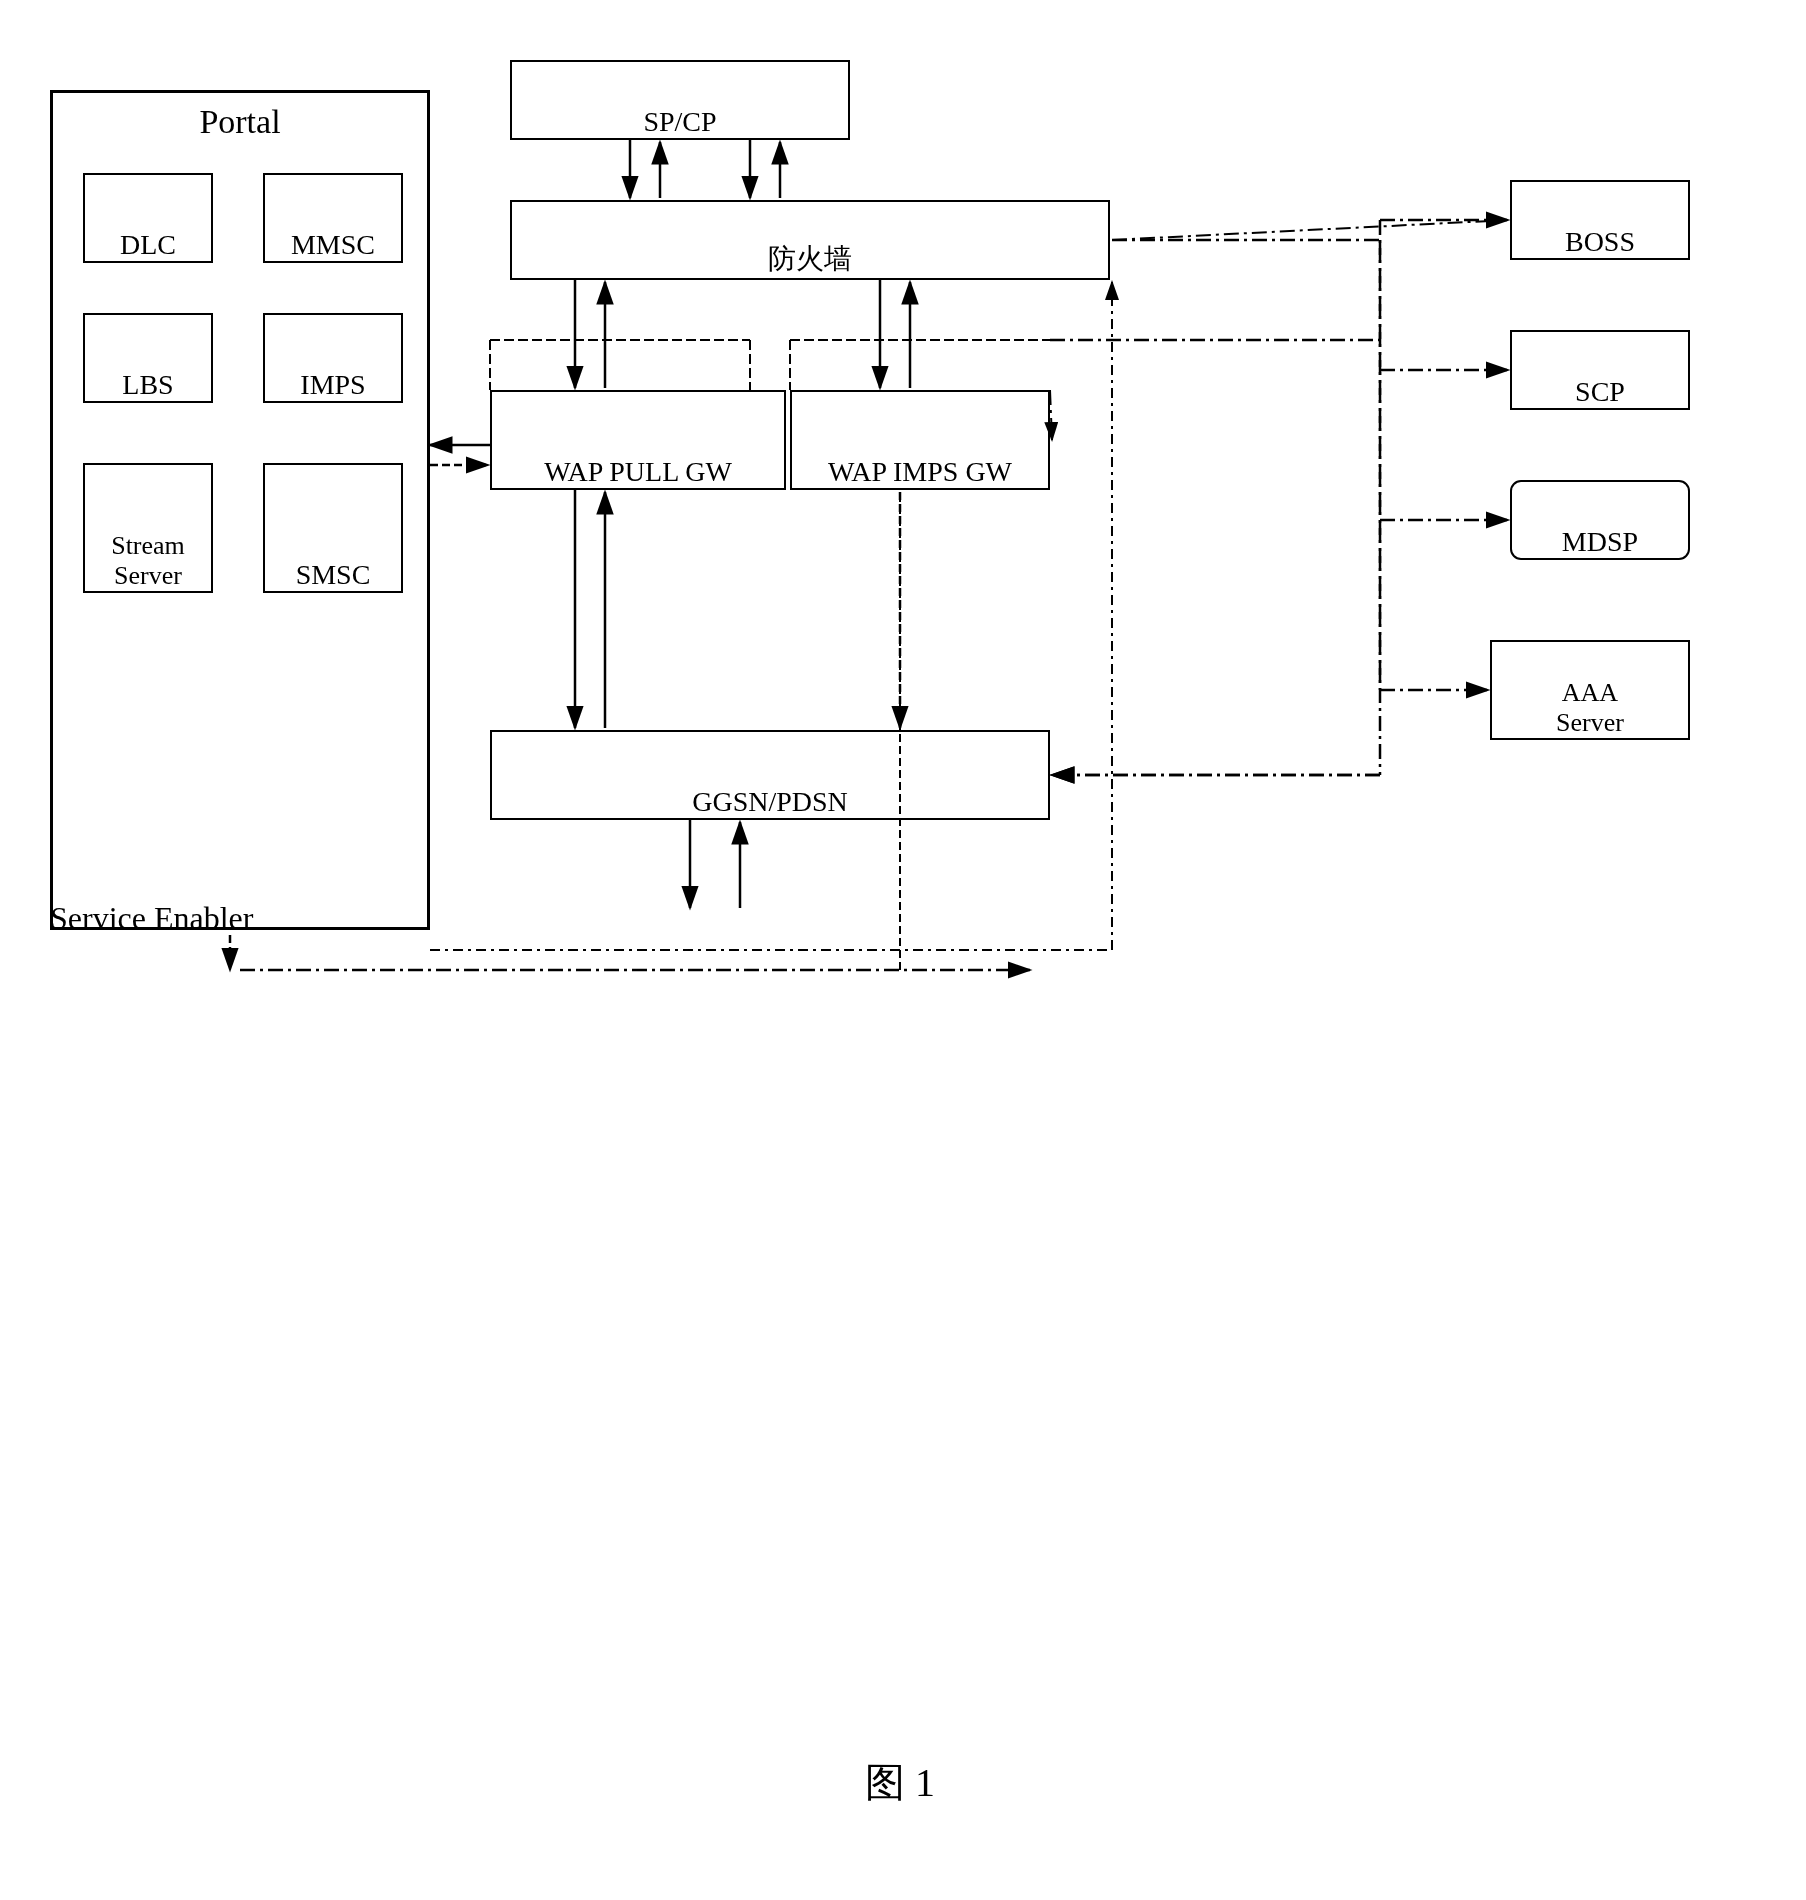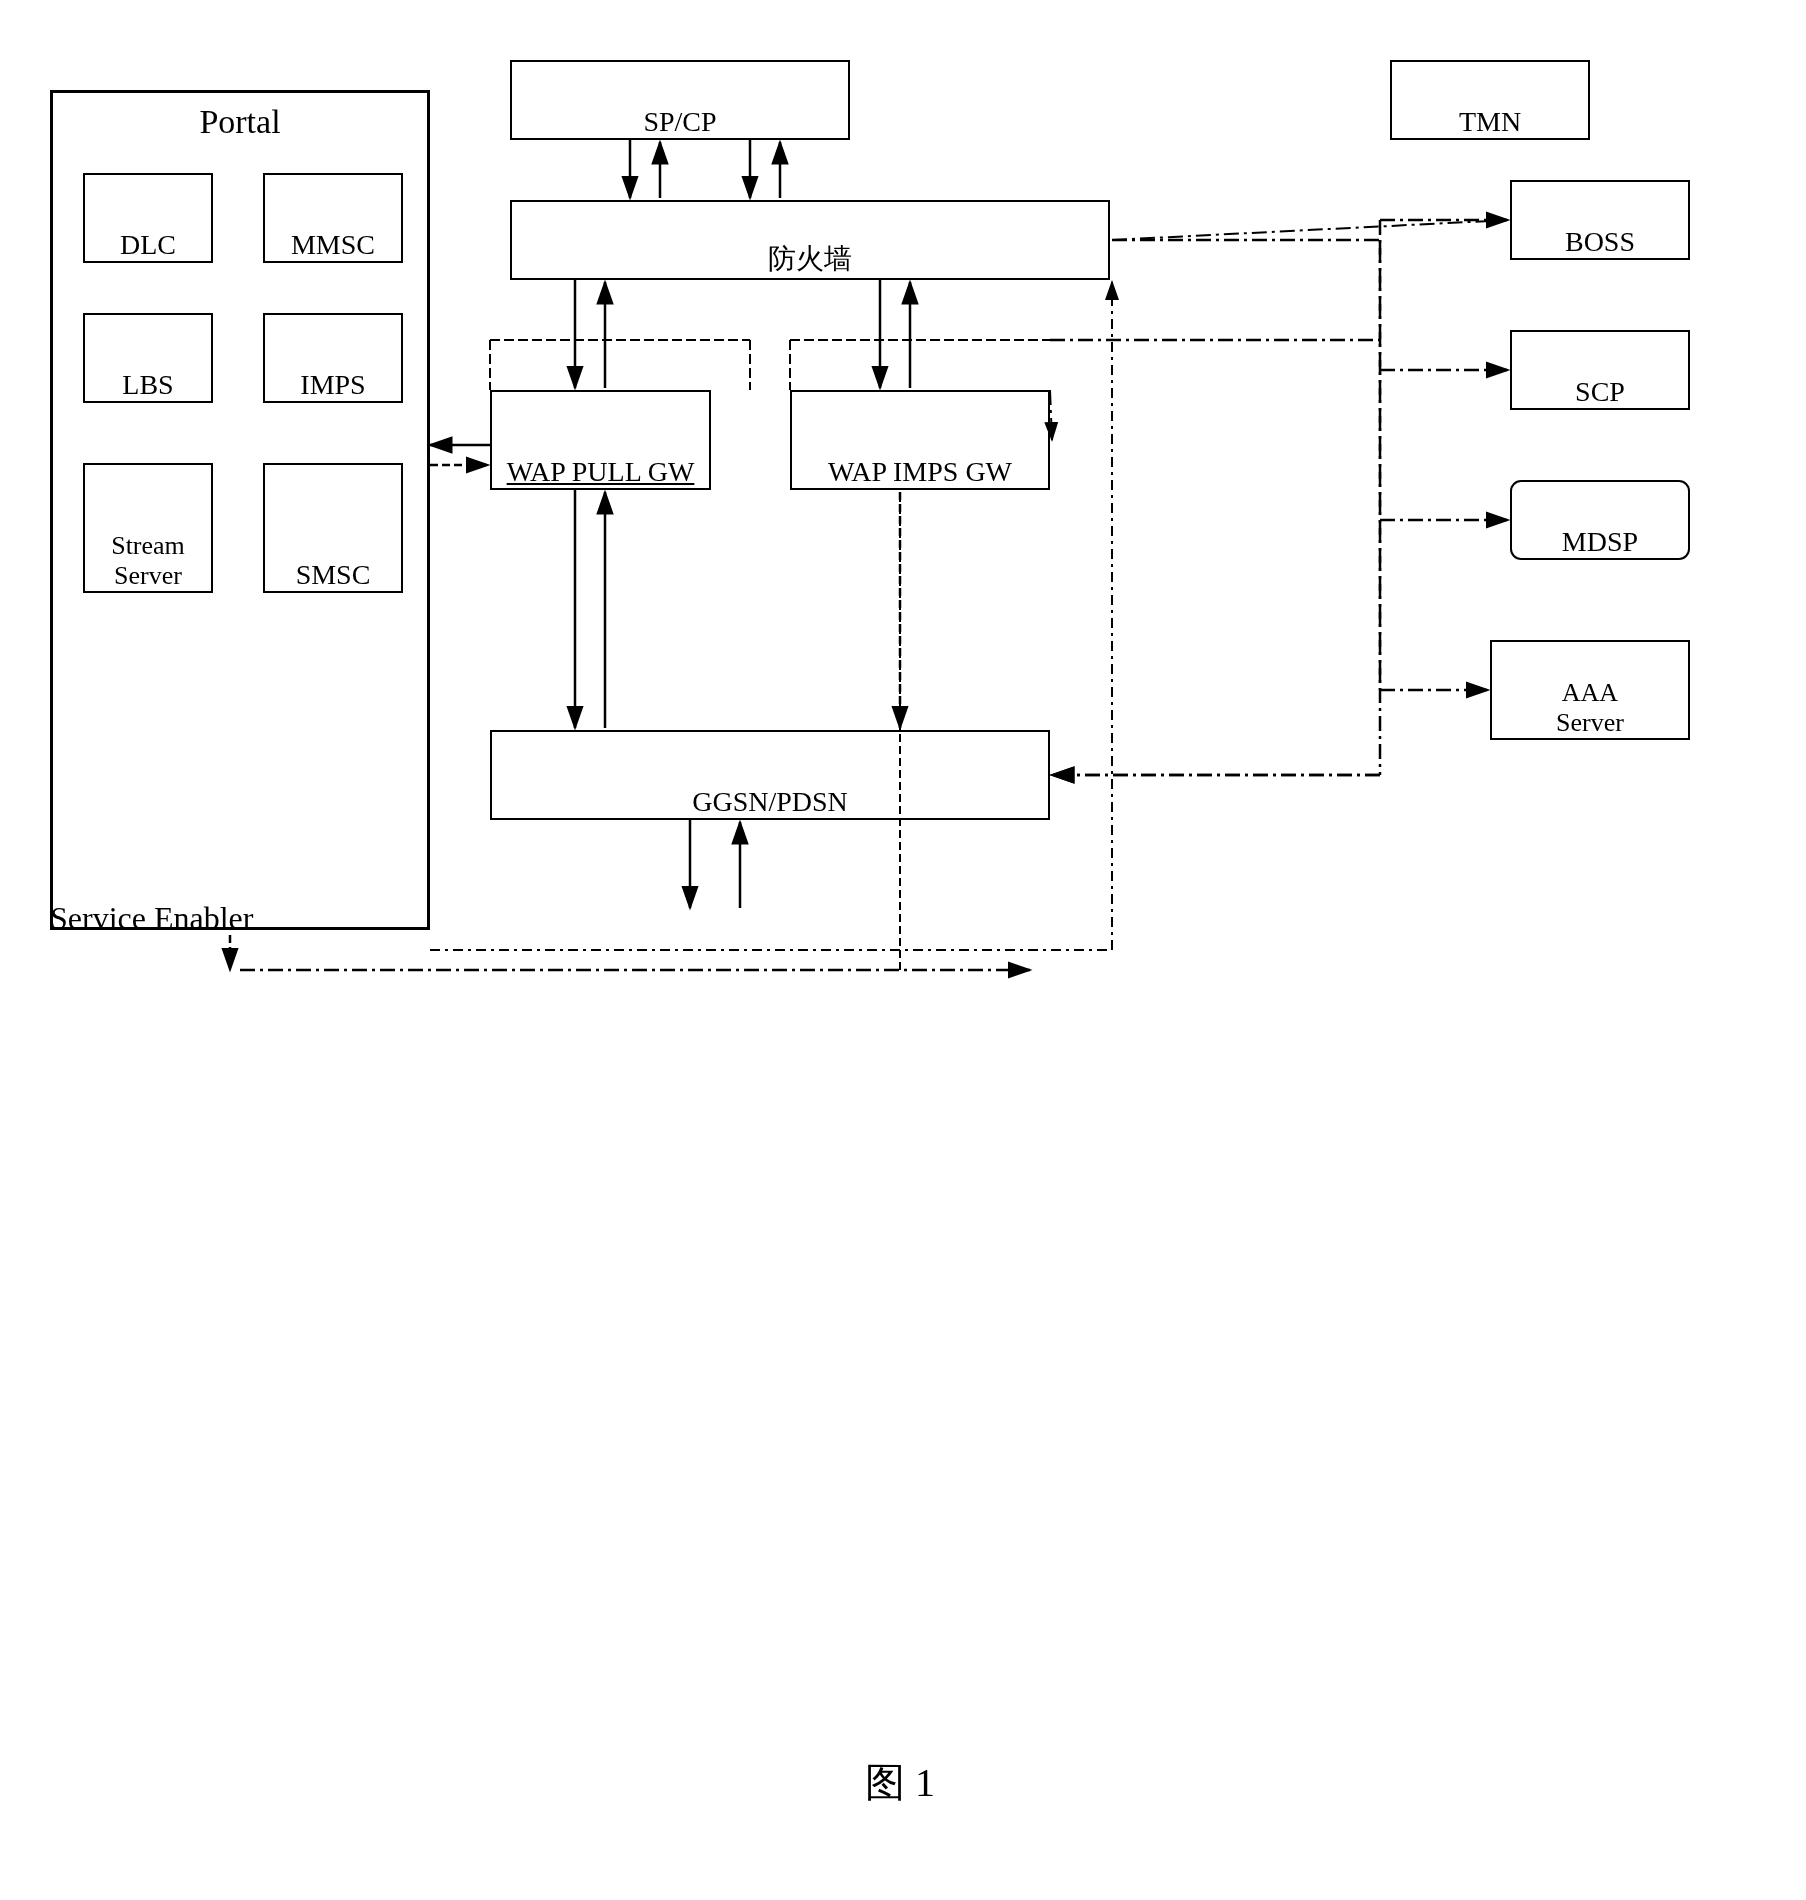--- a/index.html
+++ b/index.html
@@ -112,36 +112,33 @@
   <div id="service-enabler-label">Service Enabler</div>
 
   <div class="box" style="position:absolute; top:30px; left:480px; width:340px; height:80px;">
     <span>SP/CP</span>
   </div>
 
   <div class="box" style="position:absolute; top:170px; left:480px; width:600px; height:80px;">
     <span>防火墙</span>
   </div>
 
-  <div class="box" style="position:absolute; top:360px; left:460px; width:221px; height:100px;text-decoration:underline;">
+  <div class="box" style="position:absolute; top:360px; left:460px; width:296px; height:100px;">
     <span>WAP PULL GW</span>
   </div>
 
   <div class="box" style="position:absolute; top:360px; left:760px; width:260px; height:100px;">
     <span>WAP IMPS GW</span>
   </div>
 
   <div class="box" style="position:absolute; top:700px; left:460px; width:560px; height:90px;">
     <span>GGSN/PDSN</span>
   </div>
 
 
-  <div class="box" style="position:absolute; top:30px; left:1360px; width:200px; height:80px;">
-    <span>TMN</span>
-  </div>
 
   <div class="box" style="position:absolute; top:150px; left:1480px; width:180px; height:80px;">
     <span>BOSS</span>
   </div>
 
   <div class="box" style="position:absolute; top:300px; left:1480px; width:180px; height:80px;">
     <span>SCP</span>
   </div>
 
   <div class="box" style="position:absolute; top:450px; left:1480px; width:180px; height:80px;border-radius:11px;">

